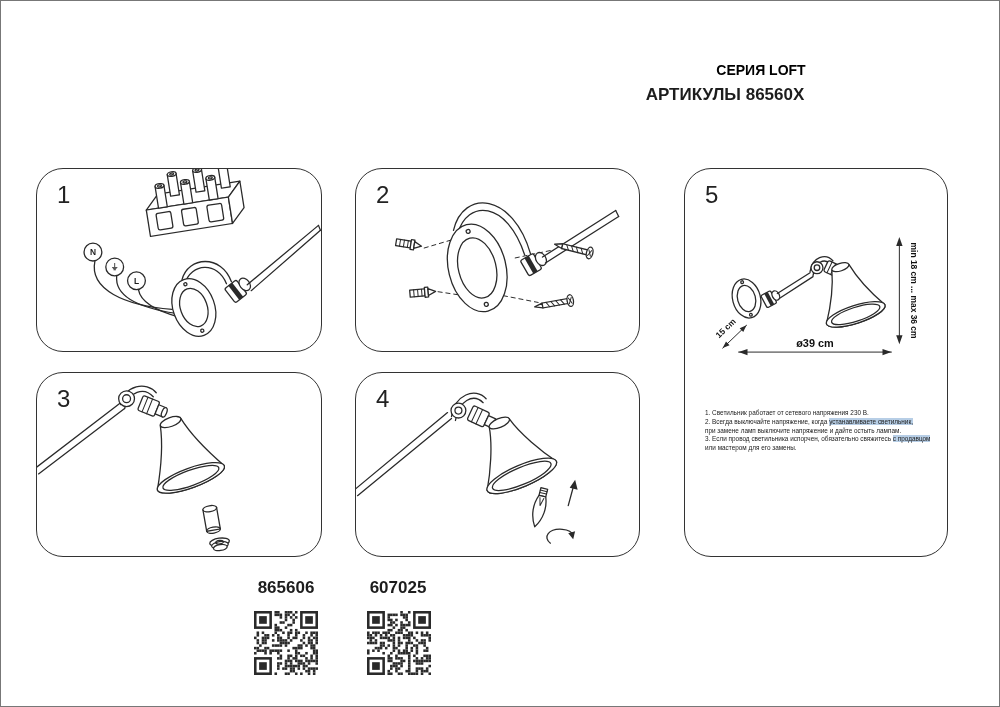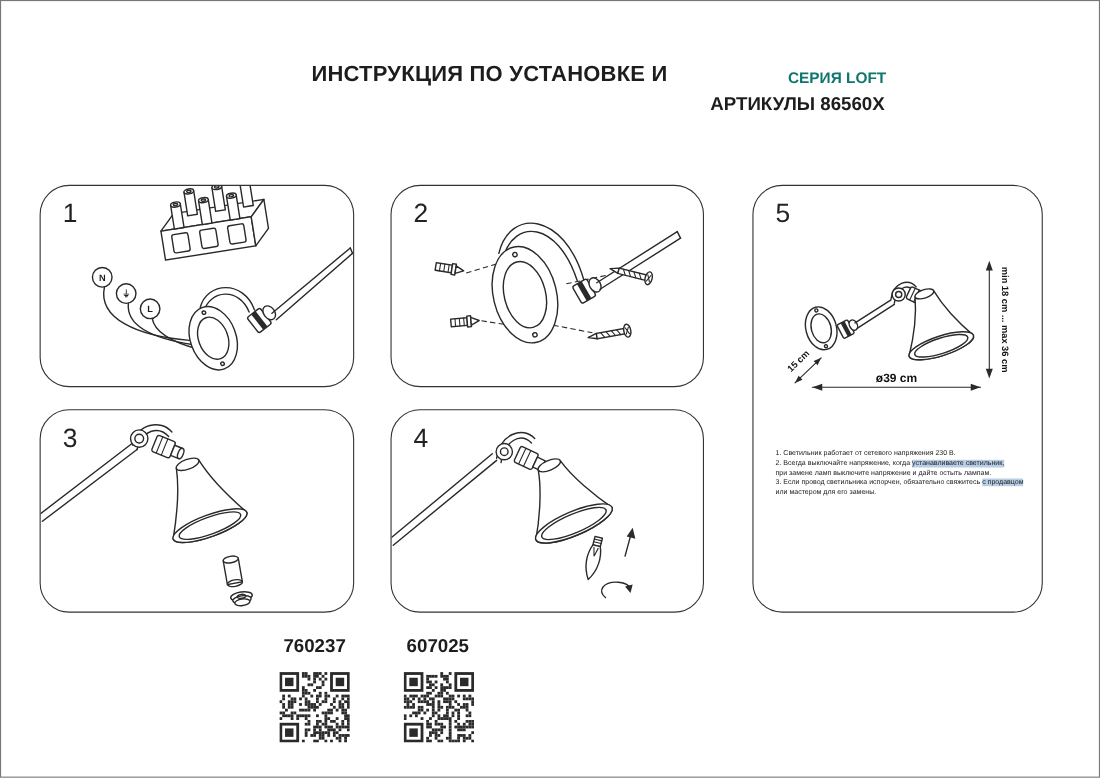--- a/index.html
+++ b/index.html
@@ -1,19 +1,19 @@
 <!DOCTYPE html>
 <html><head>
 <meta charset="utf-8">
 <style>
   html,body{margin:0;padding:0;background:#fff;}
   body{width:1000px;height:707px;position:relative;font-family:"Liberation Sans",sans-serif;color:#222;overflow:hidden;}
   .frame{position:absolute;inset:0;border:1px solid #777;box-sizing:border-box;pointer-events:none;}
   .title{position:absolute;left:245px;top:56px;width:400px;text-align:center;font-size:20px;font-weight:700;line-height:25px;letter-spacing:.2px;color:#1d1d1d;}
-  .series{position:absolute;left:671px;top:62px;width:180px;text-align:center;font-size:14px;font-weight:700;color:#0f766e;}
+  .series{position:absolute;left:671px;top:62px;width:180px;text-align:center;font-size:14px;font-weight:700;color:#000000;}
   .articles{position:absolute;left:625px;top:85px;width:200px;text-align:center;font-size:17px;font-weight:700;color:#1d1d1d;}
   .panel{position:absolute;border:1.5px solid #333;border-radius:27px;background:#fff;box-sizing:border-box;}
   .p1{left:36px;top:168px;width:286px;height:184px;}
   .p2{left:355px;top:168px;width:285px;height:184px;}
   .p3{left:36px;top:372px;width:286px;height:185px;}
   .p4{left:355px;top:372px;width:285px;height:185px;}
   .p5{left:684px;top:168px;width:264px;height:389px;}
   .panel-num{position:absolute;left:20px;top:12px;font-size:24px;font-weight:400;color:#222;}
   .art{position:absolute;left:0;top:0;width:100%;height:100%;}
   .ln{fill:none;stroke:#2a2a2a;stroke-width:1.3;stroke-linecap:round;stroke-linejoin:round;}
@@ -29,21 +29,20 @@
   .ac1{left:236px;} .ac2{left:348px;}
   .qr{position:absolute;top:611px;width:64px;height:64px;}
   .q1{left:254px;} .q2{left:367px;}
 </style>
 </head>
 <body>
 
 <div class="frame"></div>
 
 <div class="title">
-  <div>ИНСТРУКЦИЯ ПО УСТАНОВКЕ И</div>
 </div>
 <div class="series">СЕРИЯ LOFT</div>
 <div class="articles">АРТИКУЛЫ 86560X</div>
 
 <div class="panel p1">
   <span class="panel-num">1</span>
   <svg class="art" viewBox="0 0 286 184">
     <g transform="translate(104,4) rotate(-9)">
       <polygon class="wf" points="0,38 14,24 98,24 84,38"></polygon>
       <rect class="wf" x="0" y="38" width="84" height="27"></rect>
@@ -305,21 +304,21 @@
   </svg>
   <div class="notes">
       <div><span>1. Светильник работает от сетевого напряжения 230 В.</span></div>
       <div><span>2. Всегда выключайте напряжение, когда </span><span style="background: rgb(183, 206, 230);">устанавливаете светильник,</span></div>
       <div><span>при замене ламп выключите напряжение и дайте остыть лампам.</span></div>
       <div><span>3. Если провод светильника испорчен, обязательно свяжитесь </span><span style="background: rgb(183, 206, 230);">с продавцом</span></div>
       <div><span>или мастером для его замены.</span></div>
     </div>
 </div>
 
-<div class="art-code ac1">760237</div>
+<div class="art-code ac1">865606</div>
 <div class="art-code ac2">607025</div>
 <div class="qr q1"><svg width="64" height="64" viewBox="0 0 100 100" fill="#2a2a2a">
       <rect x="32" y="0" width="4" height="4"></rect>
       <rect x="36" y="0" width="4" height="4"></rect>
       <rect x="48" y="0" width="4" height="4"></rect>
       <rect x="52" y="0" width="4" height="4"></rect>
       <rect x="56" y="0" width="4" height="4"></rect>
       <rect x="64" y="0" width="4" height="4"></rect>
       <rect x="32" y="4" width="4" height="4"></rect>
       <rect x="36" y="4" width="4" height="4"></rect>

